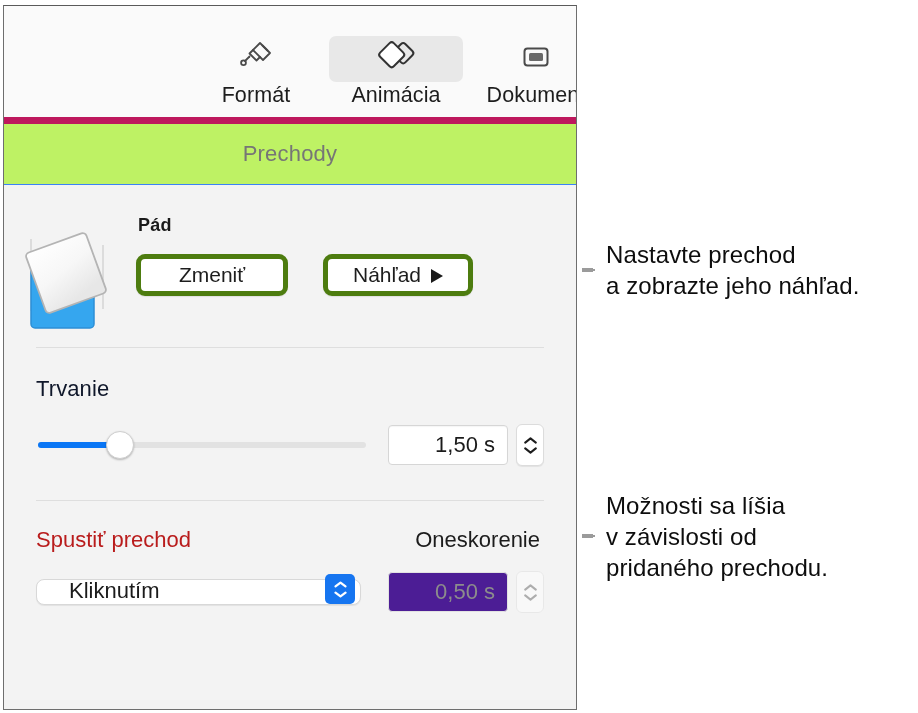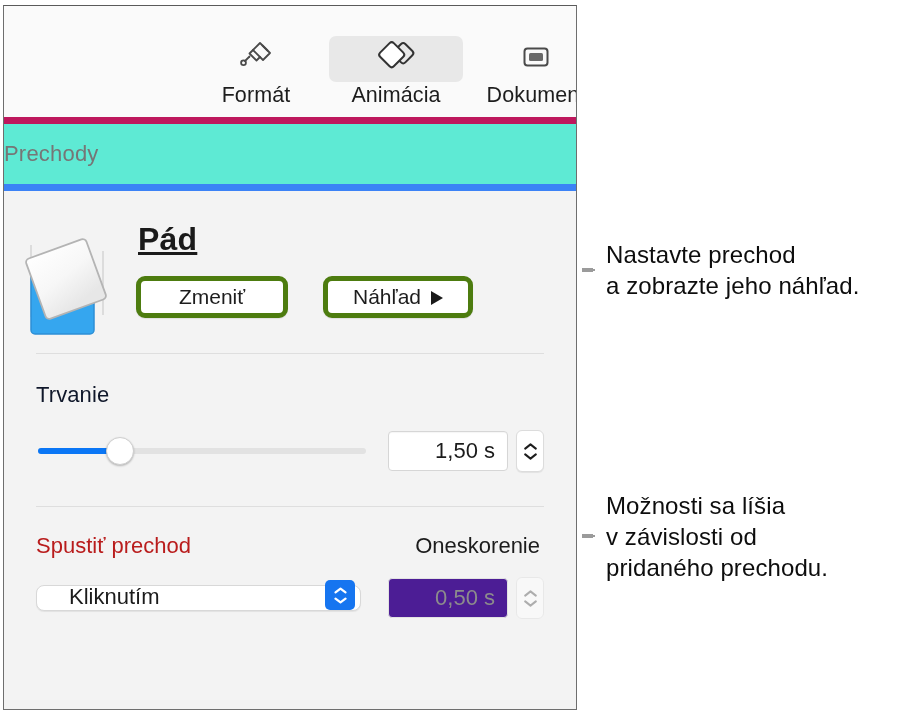--- a/index.html
+++ b/index.html
@@ -67,24 +67,25 @@
     font-size: 21.5px;
     color: #1d1d1d;
     letter-spacing: 0.1px;
     margin-top: 1px;
     white-space: nowrap;
   }
 
   
   #section-header {
     height: 60px;
-    background: #5eead4;
-    border-bottom: 7px solid #3b82f6;
-    display: flex;
-    align-items: center;
+    background: #bef264;
+    border-bottom: 1px solid #3b82f6;
+    display: flex;
+    align-items: center;
+    justify-content: center;
   }
   #section-header .title {
     font-size: 22px;
     color: #767676;
     letter-spacing: 0.2px;
   }
 
   
   #panel-body {
     background: #f3f3f3;
@@ -110,26 +111,25 @@
     width: 126px;
     display: flex;
     justify-content: center;
     padding-top: 6px;
   }
   #transition-details {
     padding-left: 6px;
     flex: 1;
   }
   #transition-name {
-    font-size: 32px;
+    font-size: 18px;
     font-weight: bold;
     color: #1a1a1a;
     margin: 0 0 18px 2px;
     letter-spacing: 0.2px;
-    text-decoration: underline;
   }
   .btn-row {
     display: flex;
     gap: 35px;
   }
   .btn {
     background: #ffffff;
     border: 5px solid #4d7c0f;
     border-radius: 9px;
     box-shadow: 0 1px 1px rgba(0,0,0,0.08);

